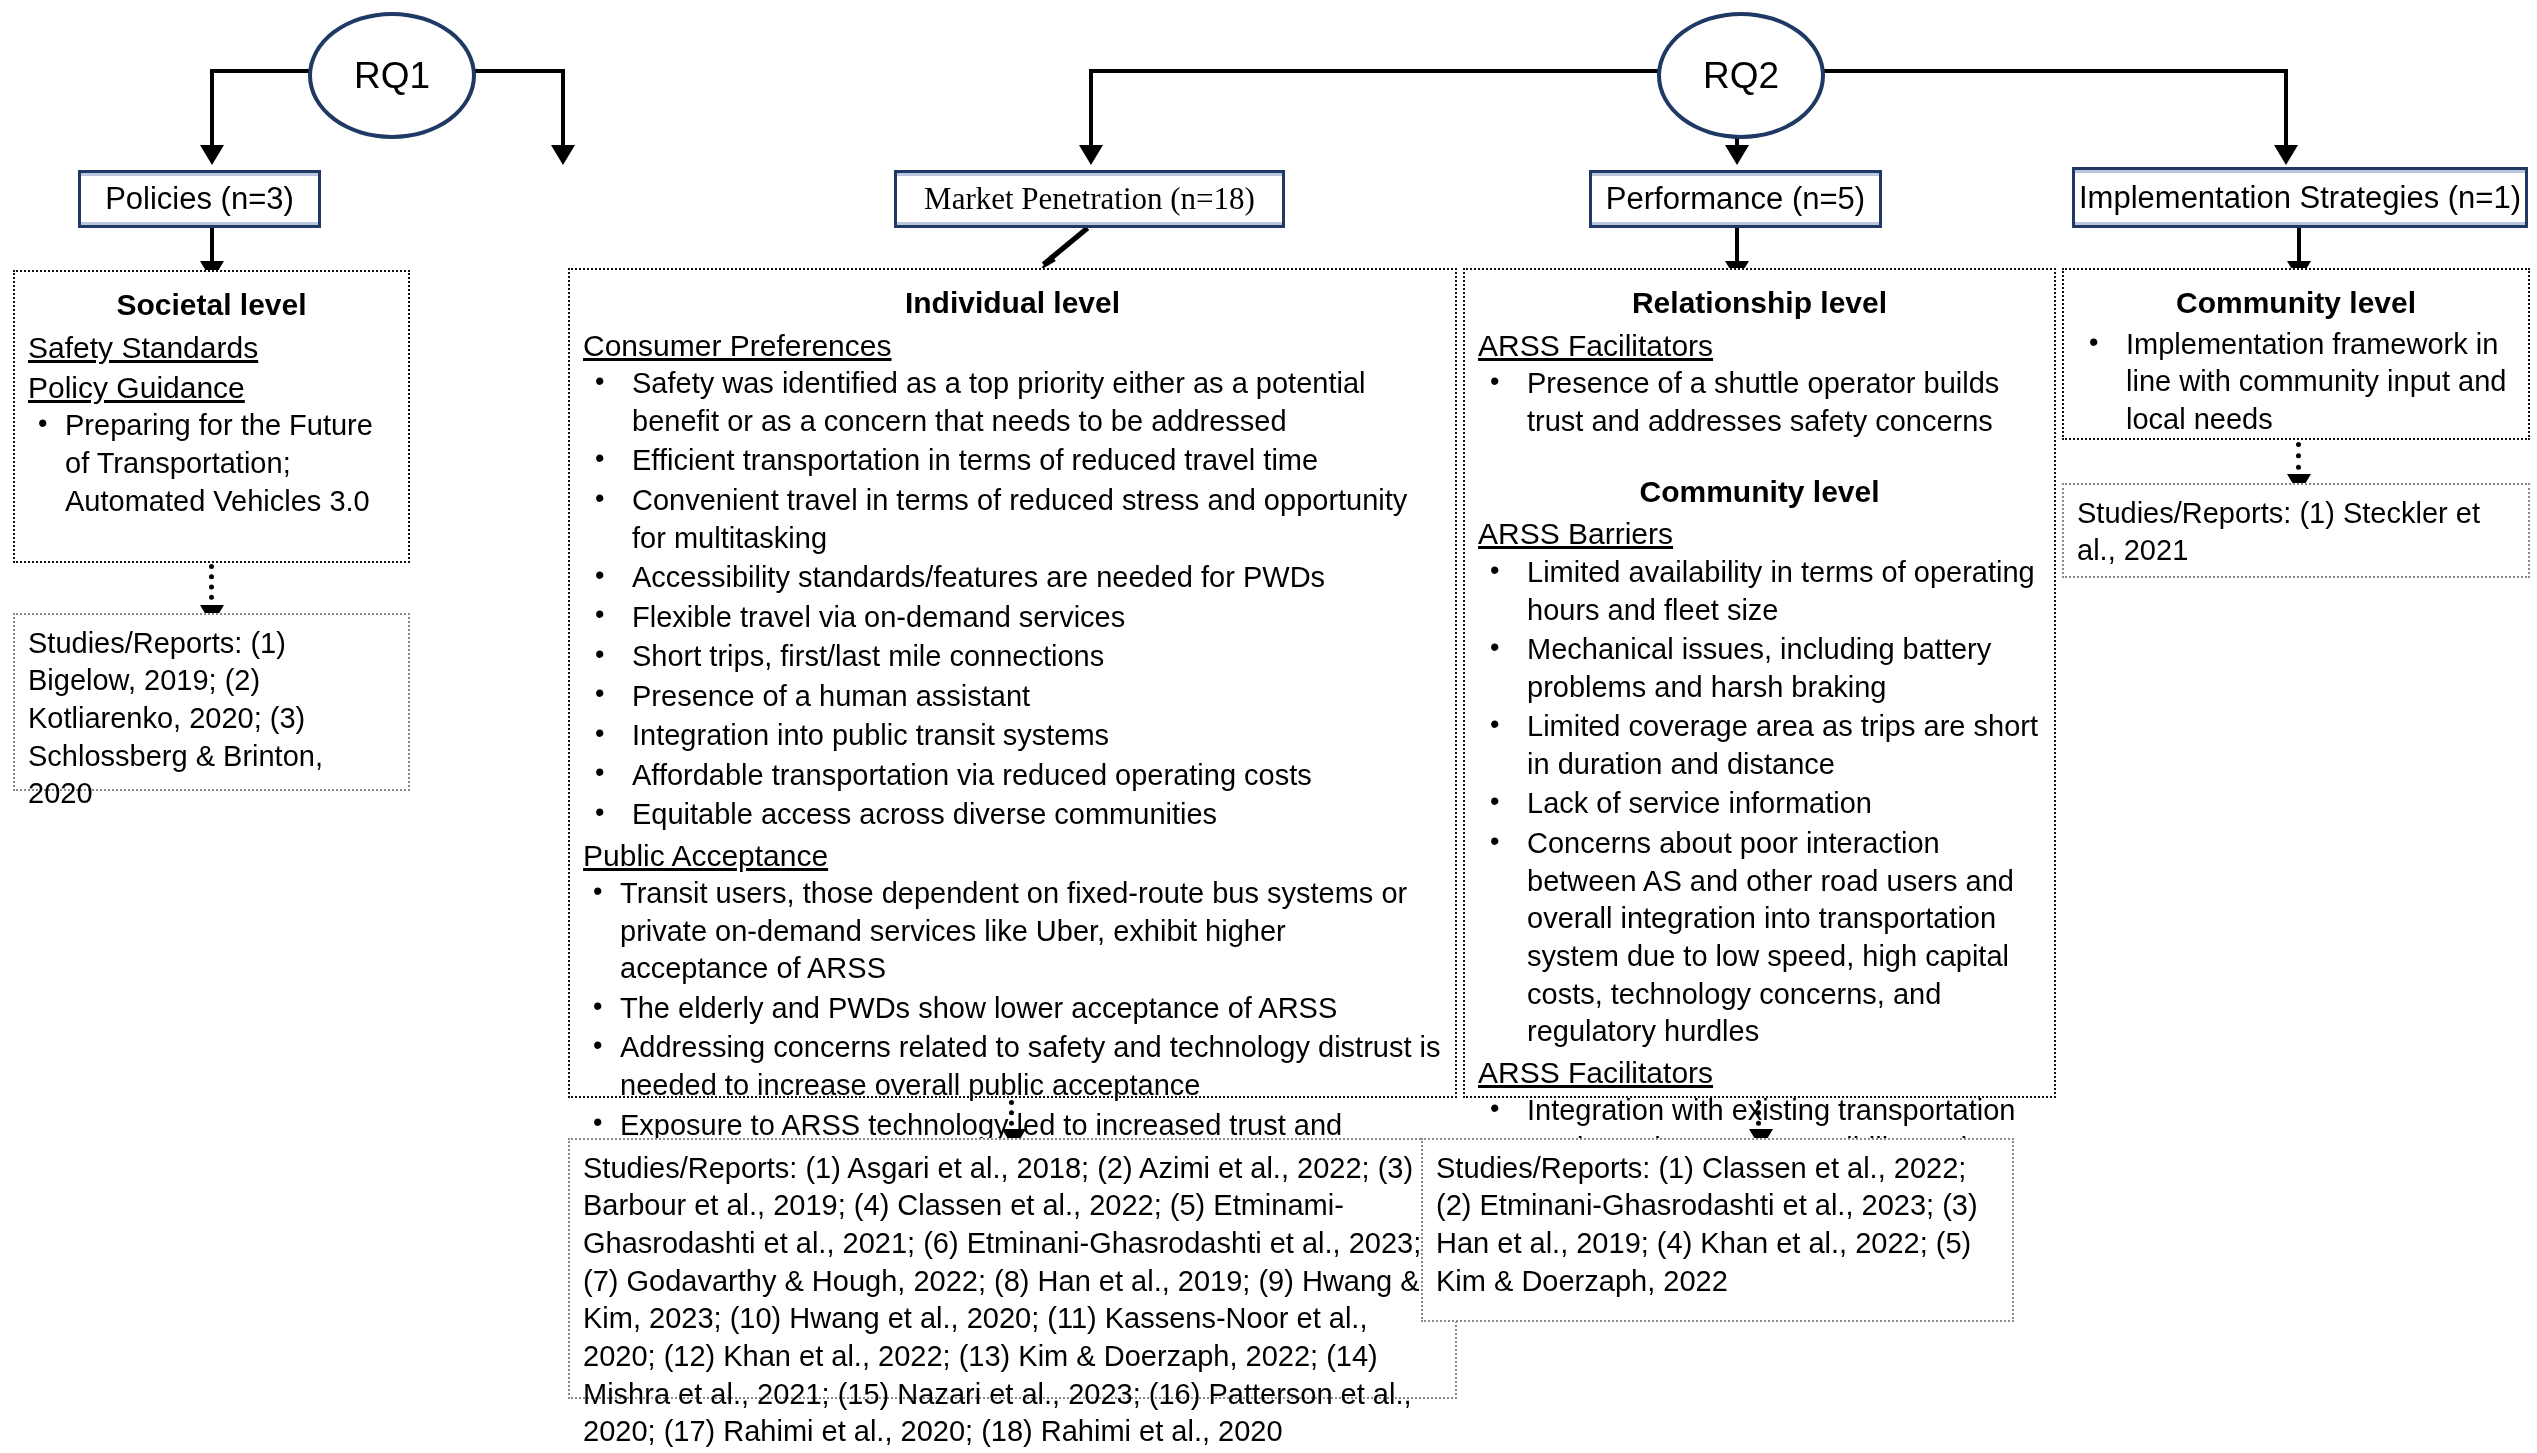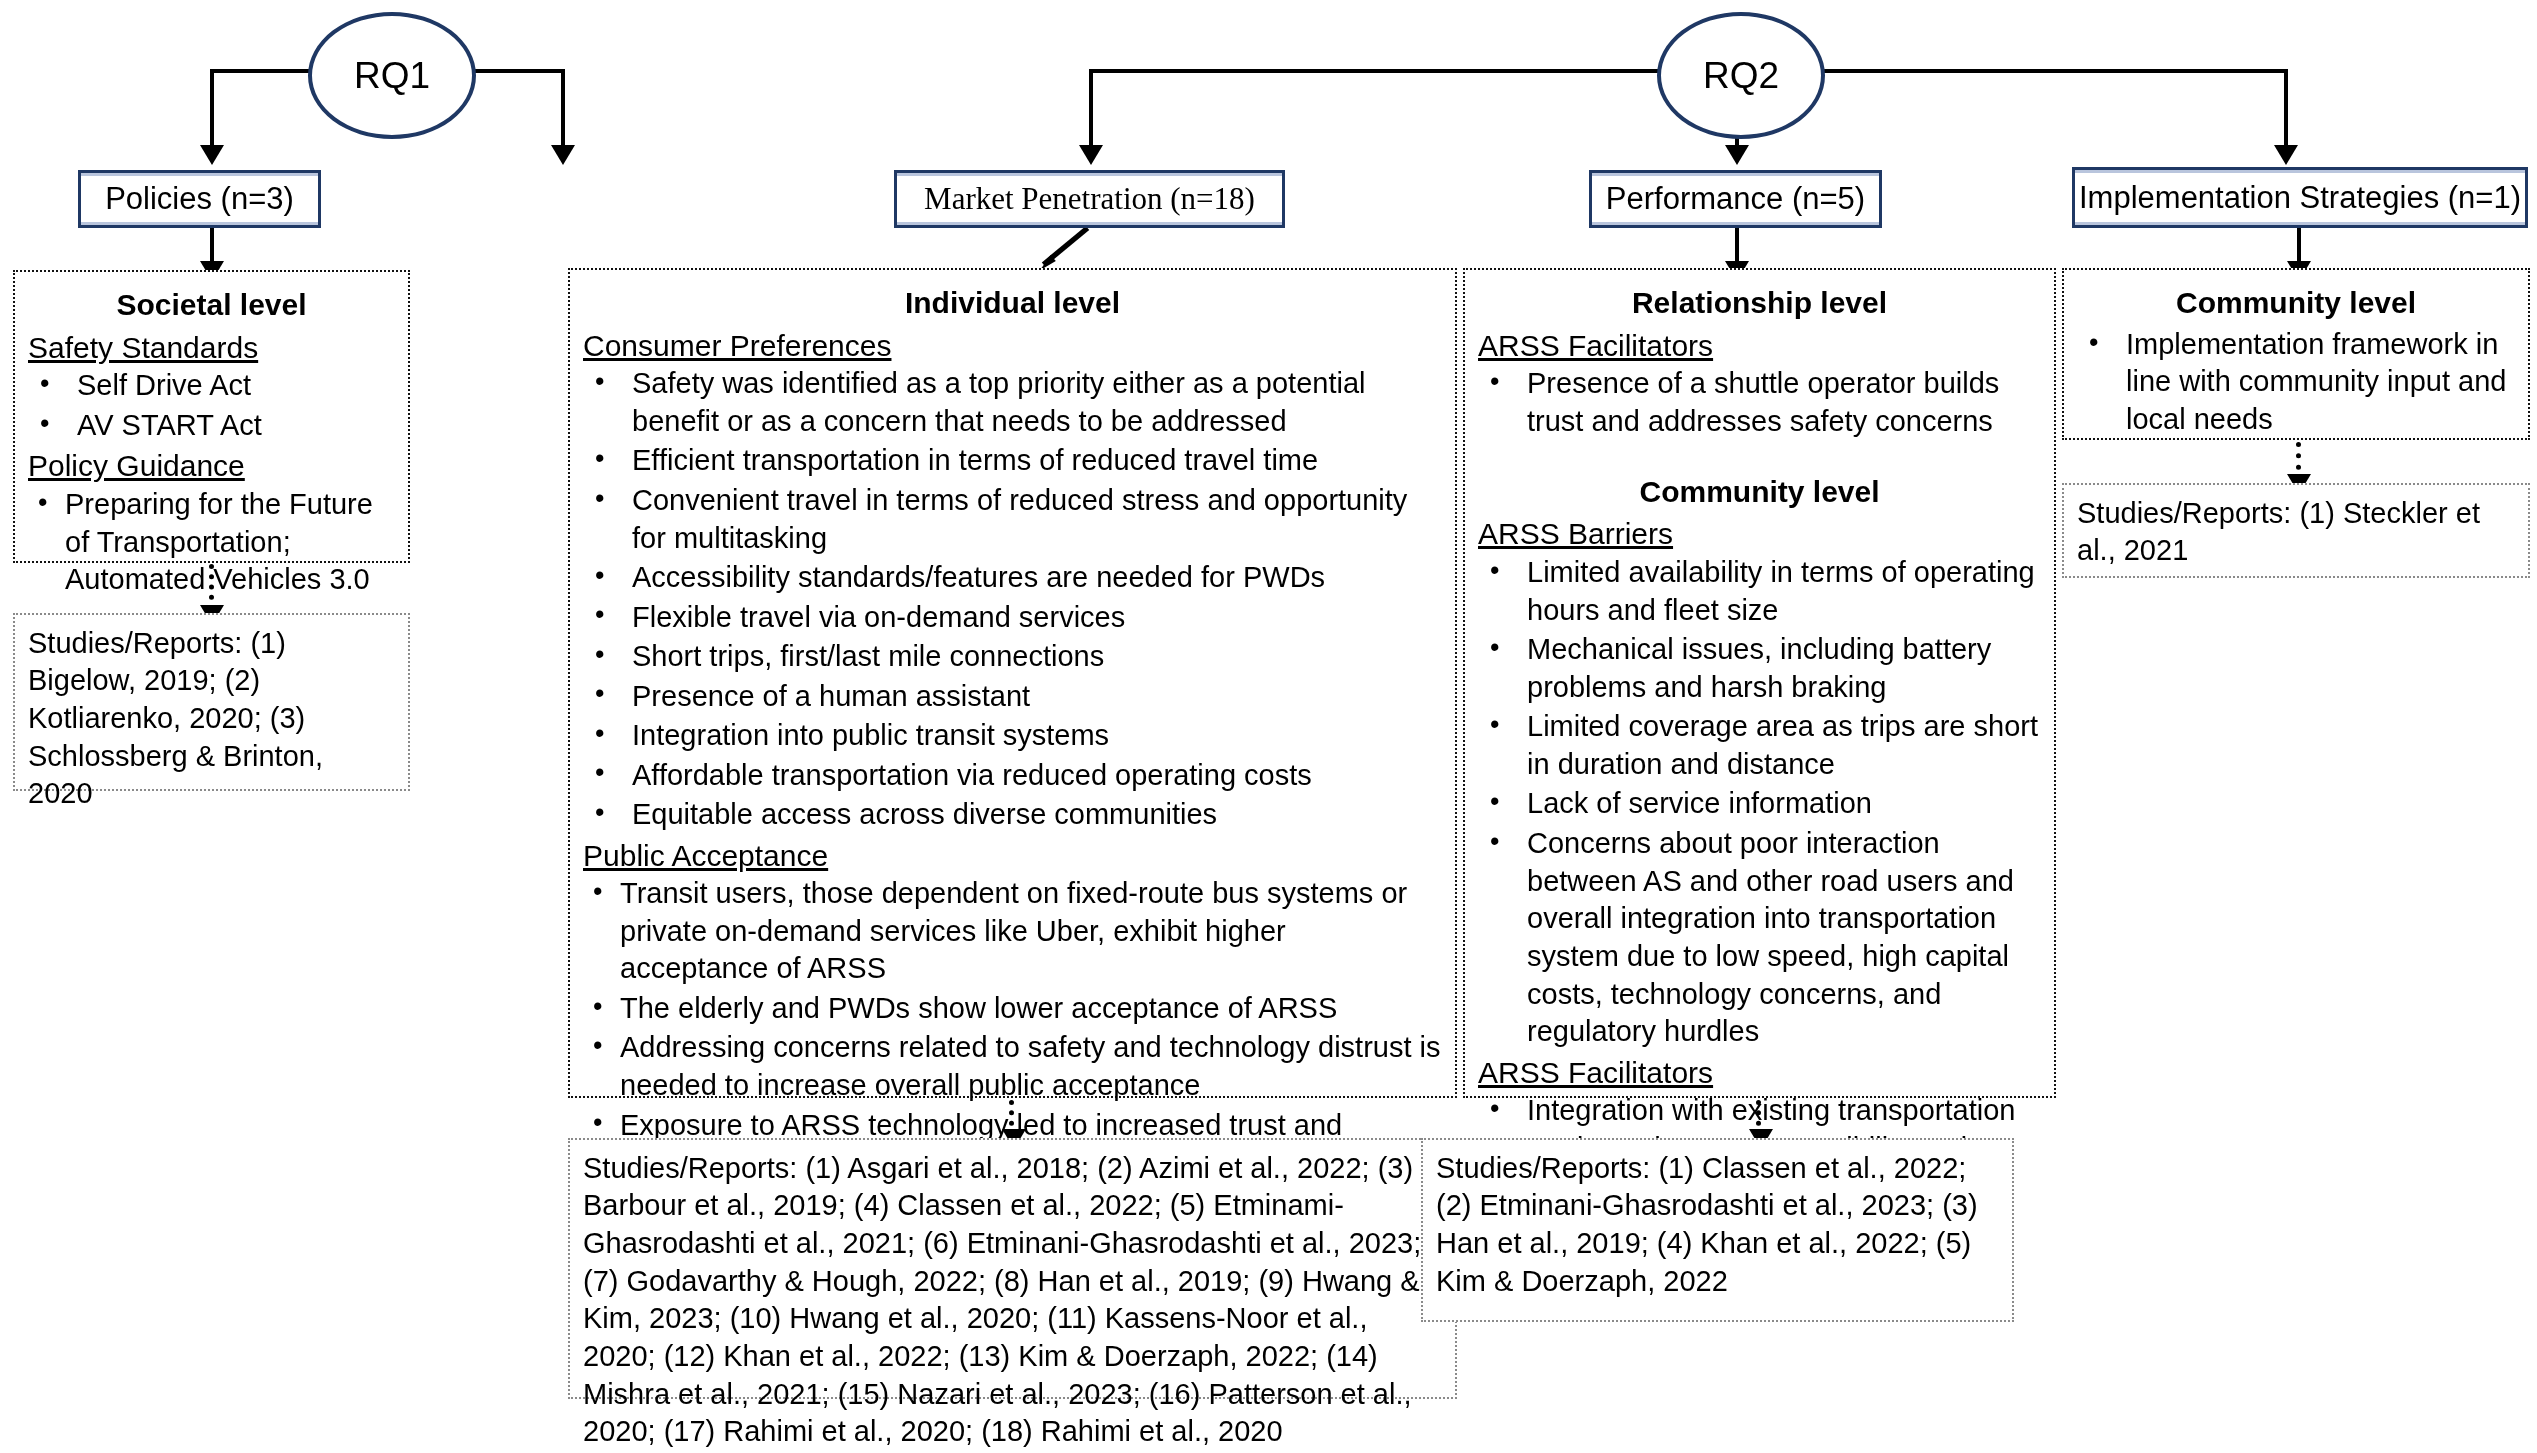--- a/index.html
+++ b/index.html
@@ -155,24 +155,20 @@
   <div class="cat-box" style="left:78px; top:170px; width:243px; height:58px;">
     <span>Policies (n=3)</span>
   </div>
 
   <div class="vline" style="left:210px; top:228px; height:37px;"></div>
   <div class="arrowhead" style="left:200px; top:261px;"></div>
 
   <div class="panel" style="left:13px; top:270px; width:397px; height:293px;">
     <div class="panel-title">Societal level</div>
     <span class="panel-sub">Safety Standards</span>
-    <ul class="bullets wide">
-      <li>Self Drive Act</li>
-      <li>AV START Act</li>
-    </ul>
     <span class="panel-sub">Policy Guidance</span>
     <ul class="bullets">
       <li>Preparing for the Future of Transportation; Automated Vehicles 3.0</li>
     </ul>
   </div>
 
   <div class="vdot" style="left:209px; top:564px; height:46px;"></div>
   <div class="arrowhead" style="left:200px; top:605px;"></div>
 
   <div class="panel light" style="left:13px; top:613px; width:397px; height:178px;">

